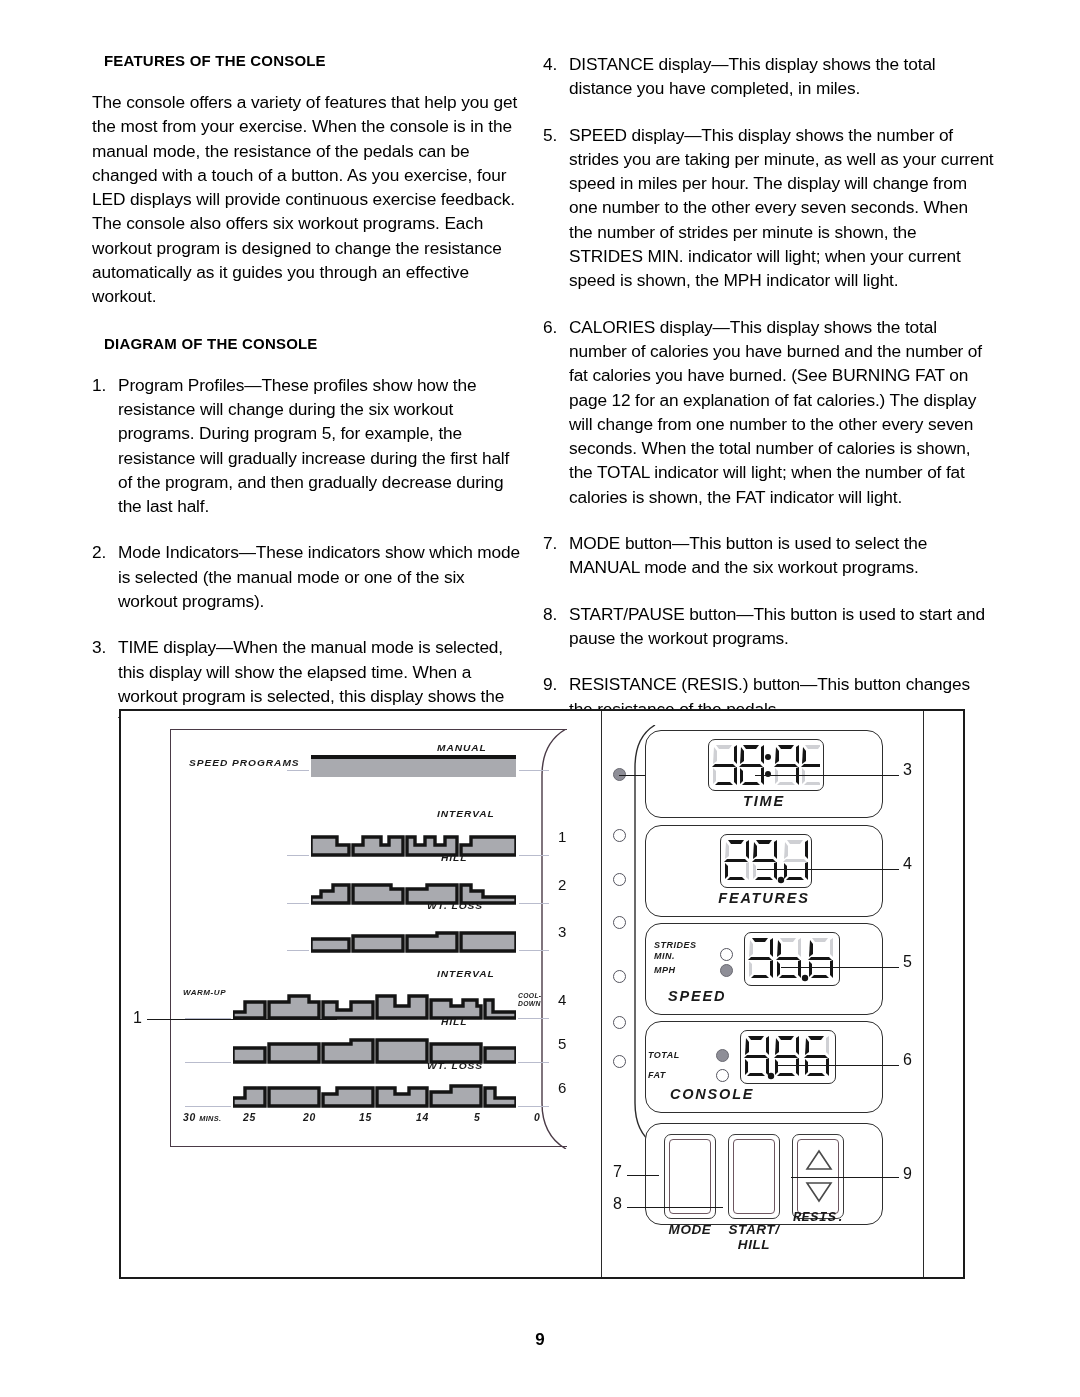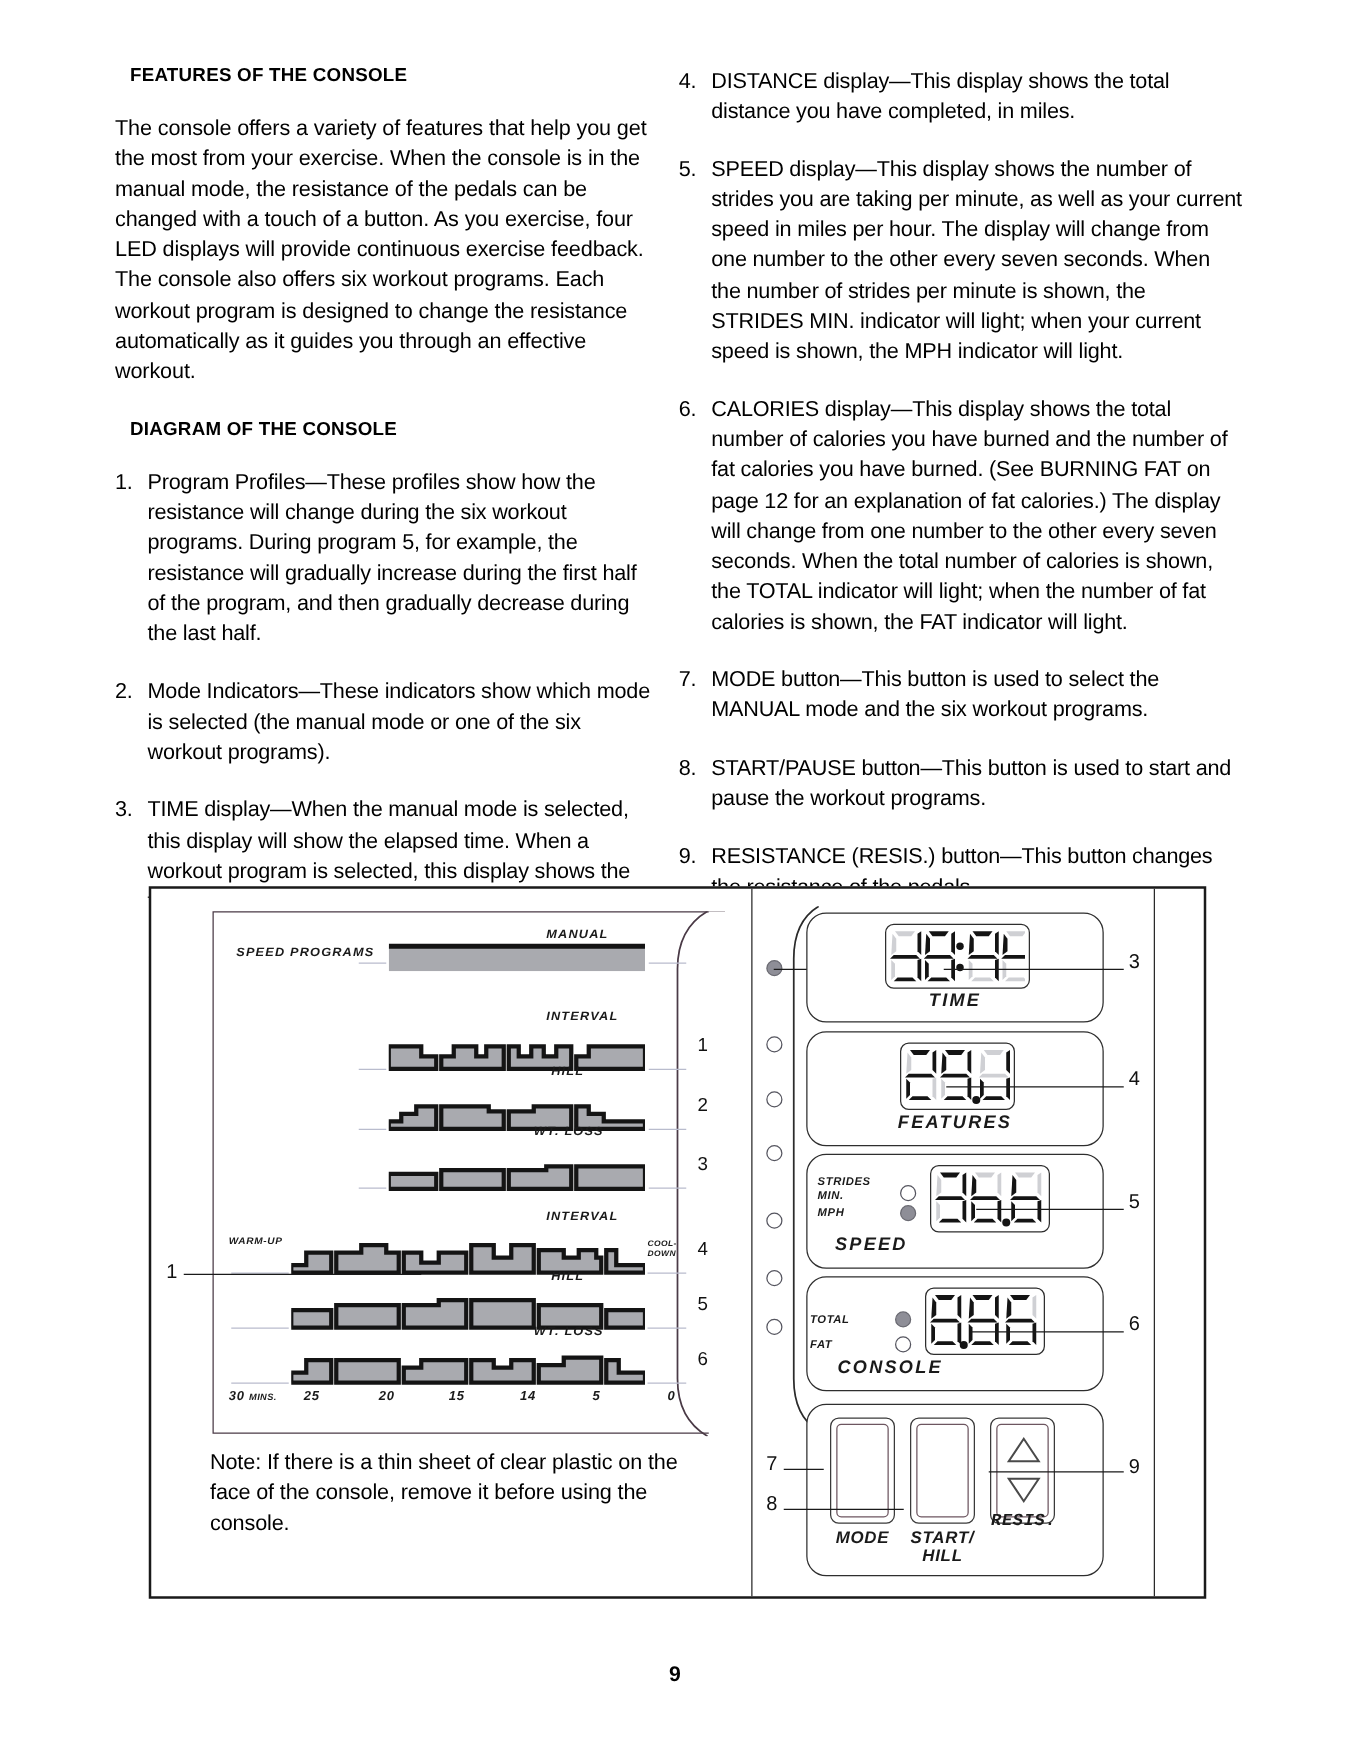--- a/index.html
+++ b/index.html
@@ -531,21 +531,21 @@
               <path d="M3 42 h18 l-3 -3 h-12 z" fill="#141414"></path>
             </g>
           </svg>
         </div>
         <div class="lcdcaption" style="top:64px;left:24px;width:auto;">CONSOLE</div>
 
       </div>
       <div class="callnum" style="left:298px;top:326px;">6</div>
       <div class="callline" style="left:172px;top:340px;width:122px;"></div>
 
-      <div class="panelbox" style="top:398px;width:238px;height:138px;">
+      <div class="panelbox" style="top:398px;width:238px;height:102px;">
         <div class="btn" style="left:18px;top:10px;width:52px;height:85px;">
           <div class="inner"></div>
         </div>
         <div class="btncap" style="left:6px;top:98px;width:76px;">MODE</div>
 
         <div class="btn" style="left:82px;top:10px;width:52px;height:85px;">
           <div class="inner"></div>
         </div>
         <div class="btncap" style="left:78px;top:98px;width:60px;white-space:pre;">START/
 HILL</div>
@@ -568,16 +568,15 @@
 
       <div class="callnum" style="left:8px;top:438px;">7</div>
       <div class="callline" style="left:22px;top:450px;width:32px;"></div>
       <div class="callnum" style="left:8px;top:470px;">8</div>
       <div class="callline" style="left:22px;top:482px;width:96px;"></div>
       <div class="callnum" style="left:298px;top:440px;">9</div>
       <div class="callline" style="left:186px;top:452px;width:108px;"></div>
     </div>
   </div>
 
-  <div class="diagnote">Note: If there is a thin sheet of clear plastic on the face of the console, remove it before using the console.</div>
 
   <div class="pagenum">9</div>
 </div>
 
 </body></html>

